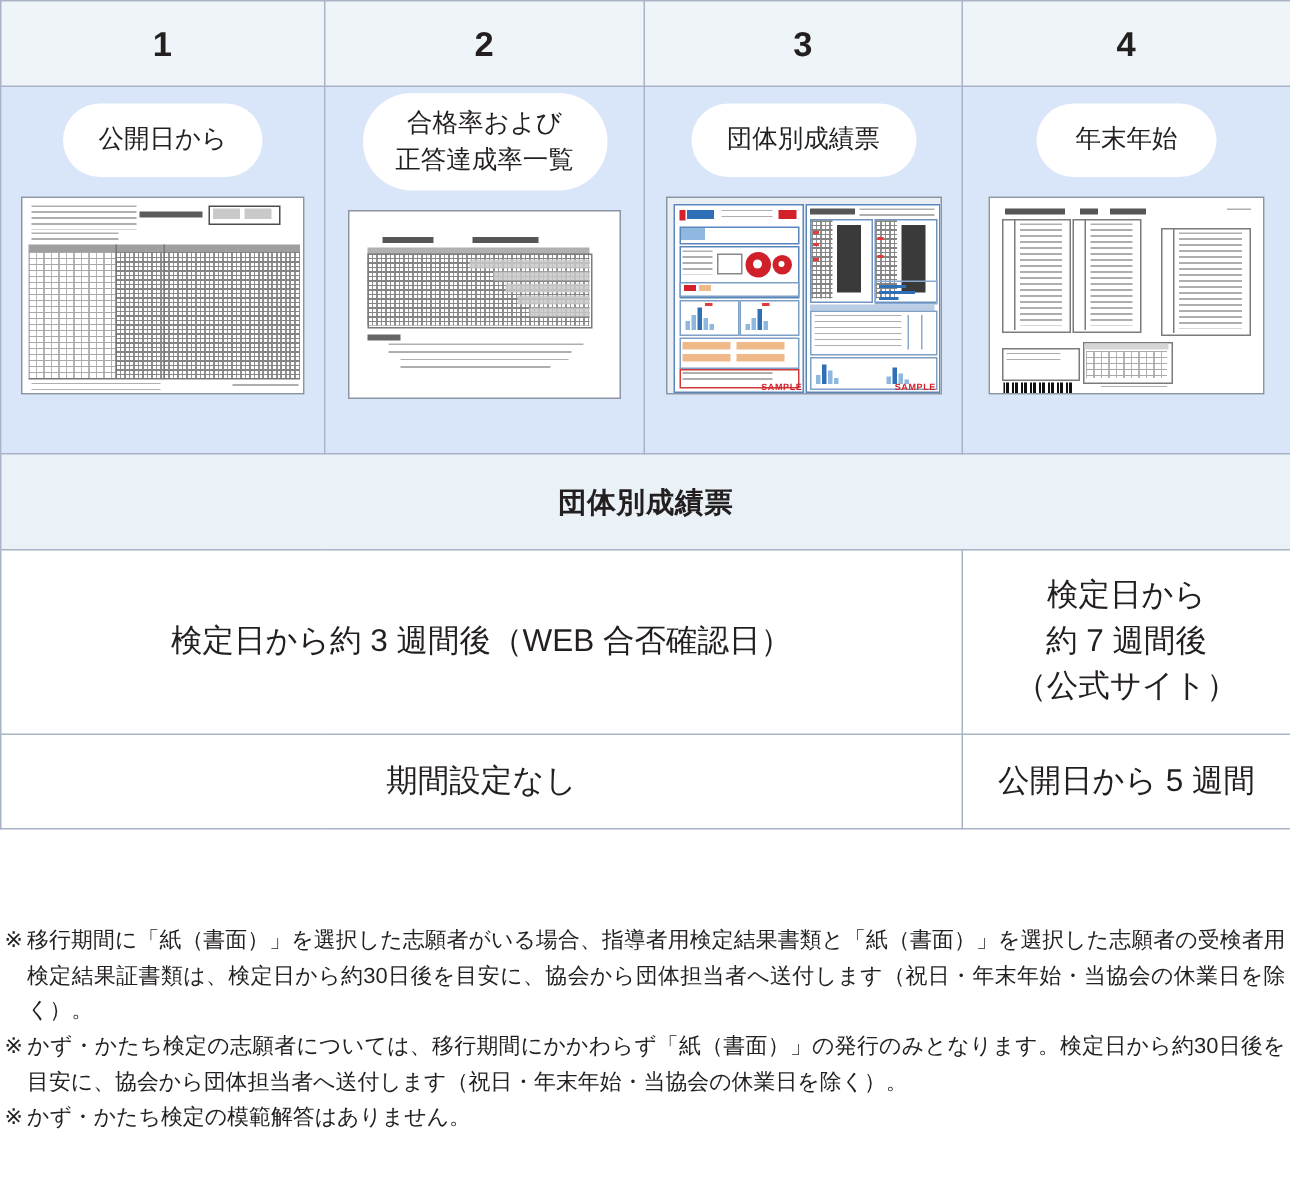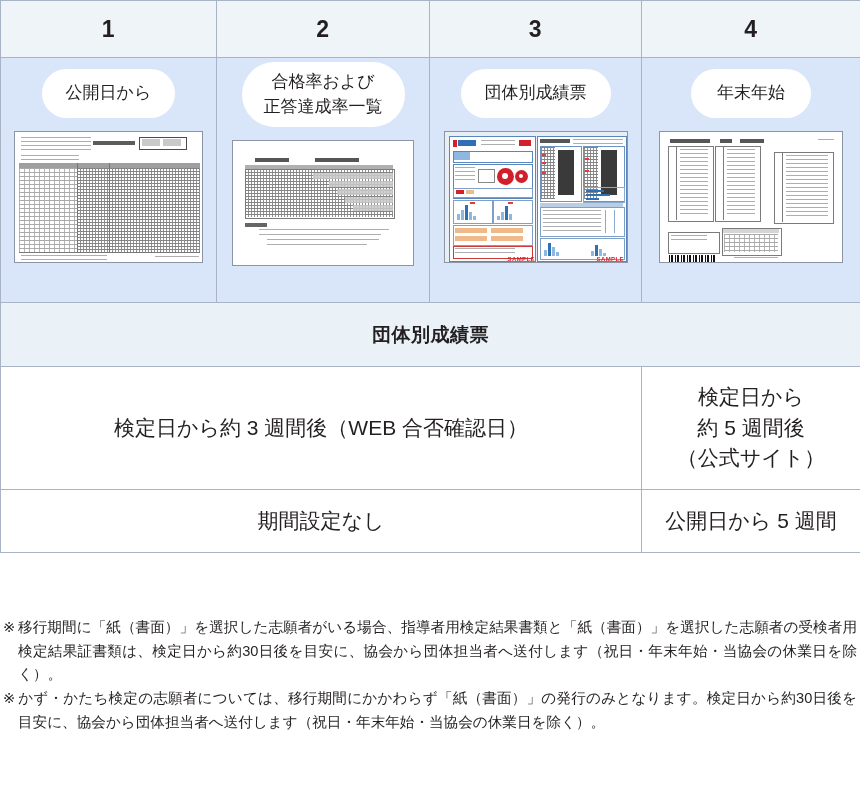--- a/index.html
+++ b/index.html
@@ -413,35 +413,38 @@
         </td>
       </tr>
 
       <tr class="row-band">
         <td colspan="4">団体別成績票</td>
       </tr>
 
       <tr class="row-val row-val-tall">
         <td colspan="3">検定日から約 3 週間後（WEB 合否確認日）</td>
         <td class="val-narrow">検定日から
-約 5 週間後
+約 7 週間後
 （公式サイト）</td>
       </tr>
 
 
       <tr class="row-val row-val-short">
         <td colspan="3">期間設定なし</td>
         <td class="val-narrow">公開日から 5 週間</td>
       </tr>
 
     </tbody>
   </table>
 
   <div class="notes">
     <span class="note">
       <span class="mark">※</span><span>移行期間に「紙（書面）」を選択した志願者がいる場合、指導者用検定結果書類と「紙（書面）」を選択した志願者の受検者用検定結果証書類は、検定日から約30日後を目安に、協会から団体担当者へ送付します（祝日・年末年始・当協会の休業日を除く）。</span>
     </span>
     <span class="note">
       <span class="mark">※</span><span>かず・かたち検定の志願者については、移行期間にかかわらず「紙（書面）」の発行のみとなります。検定日から約30日後を目安に、協会から団体担当者へ送付します（祝日・年末年始・当協会の休業日を除く）。</span>
     </span>
+    <span class="note">
+      <span class="mark">※</span><span>かず・かたち検定の模範解答はありません。</span>
+    </span>
   </div>
 
 </div>
 
 </body></html>

